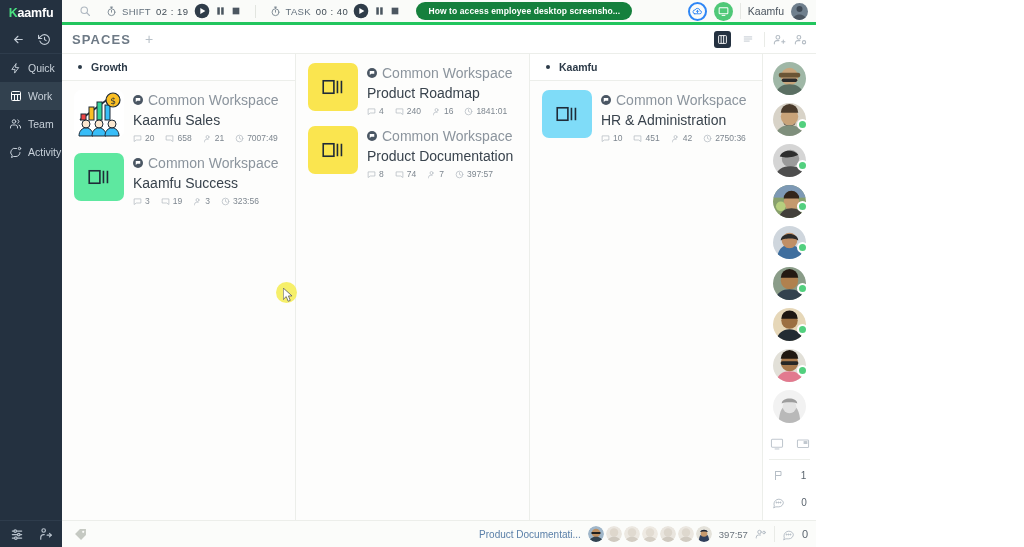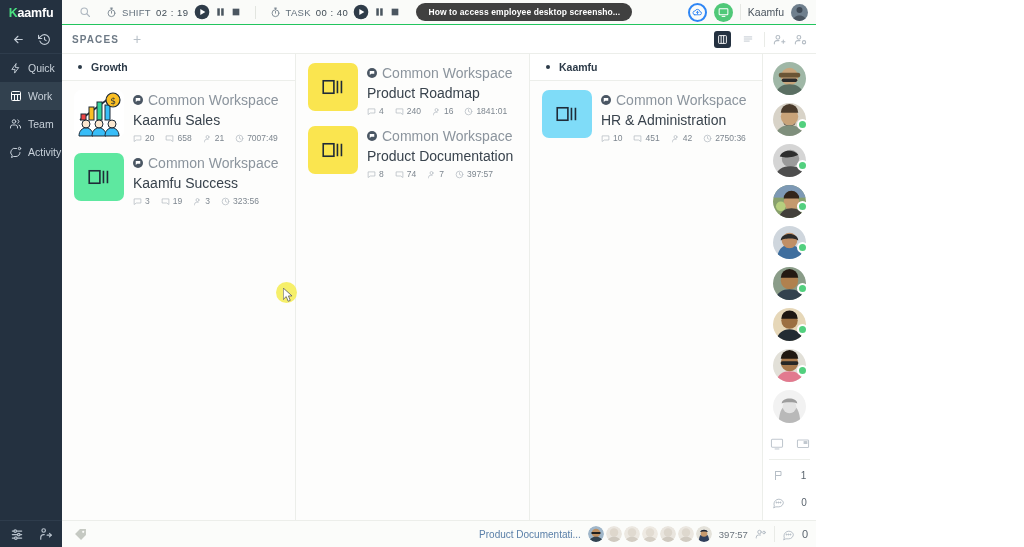--- a/index.html
+++ b/index.html
@@ -42,47 +42,47 @@
   .sb-spacer { flex: 1; }
   .sb-bottom {
     height: 27px; display: flex; align-items: center; justify-content: center;
     gap: 15px; border-top: 1px solid #2e3c4c;
   }
 
   
   .main { flex: 1; display: flex; flex-direction: column; min-width: 0; }
 
   .topbar {
-    height: 25px; background: #fafbf9; border-bottom: 1px solid #22c55e;
+    height: 25px; background: #fafbf9; border-bottom: 3px solid #22c55e;
     display: flex; align-items: center; padding-left: 10px; gap: 0;
   }
   .tb-search { width: 26px; display: flex; align-items: center; justify-content: center; cursor: pointer; }
   .timer-group { display: flex; align-items: center; gap: 5px; padding: 0 8px; }
   .timer-label { font-size: 9.5px; color: #63707c; letter-spacing: .3px; }
   .timer-val { font-size: 9.5px; color: #3f4a54; letter-spacing: .5px; }
   .btn-play, .btn-pause, .btn-stop { cursor: pointer; display: flex; align-items: center; }
   .divider-v { width: 1px; height: 13px; background: #e2e5e0; margin: 0 6px; }
   .task-pill {
-    background: #404040; color: #ffffff; font-size: 8.5px; font-weight: bold;
+    background: #15803d; color: #ffffff; font-size: 8.5px; font-weight: bold;
     border-radius: 11px; padding: 4px 12px; white-space: nowrap;
     margin-left: 8px; cursor: pointer; letter-spacing: .1px;
   }
   .tb-right { margin-left: auto; display: flex; align-items: center; gap: 7px; padding-right: 8px; }
   .circ-icon { width: 19px; height: 19px; border-radius: 50%; display: flex; align-items: center; justify-content: center; cursor: pointer; }
   .circ-blue { border: 2px solid #2e86f5; }
   .circ-green { background: #4fc878; }
   .tb-sep { width: 1px; height: 16px; background: #e6e8e4; }
   .user-name { font-size: 10.5px; color: #4a545e; }
   .avatar-sm { width: 17px; height: 17px; border-radius: 50%; overflow: hidden; }
 
   .spacesbar {
     height: 29px; background: #ffffff; border-bottom: 1px solid #eceeea;
     display: flex; align-items: center; padding-left: 10px;
   }
-  .spaces-label { font-size: 10px; color: #6e7a86; letter-spacing: 1.1px; font-weight: bold; text-align: center; }
+  .spaces-label { font-size: 13px; color: #6e7a86; letter-spacing: 1.1px; font-weight: bold; text-align: center; }
   .spaces-plus { margin-left: 14px; color: #b8c0c8; font-size: 14px; cursor: pointer; line-height: 1; }
   .spaces-right { margin-left: auto; display: flex; align-items: center; gap: 8px; padding-right: 9px; }
   .view-btn { width: 17px; height: 17px; border-radius: 3px; display: flex; align-items: center; justify-content: center; cursor: pointer; }
   .view-btn.active { background: #243140; }
   .sp-sep { width: 1px; height: 15px; background: #e9ebe7; }
 
   
   .board-wrap { flex: 1; display: flex; min-height: 0; gap: 24px; }
   .board { flex: 1; display: flex; background: #ffffff; min-width: 0; }
   .column {

